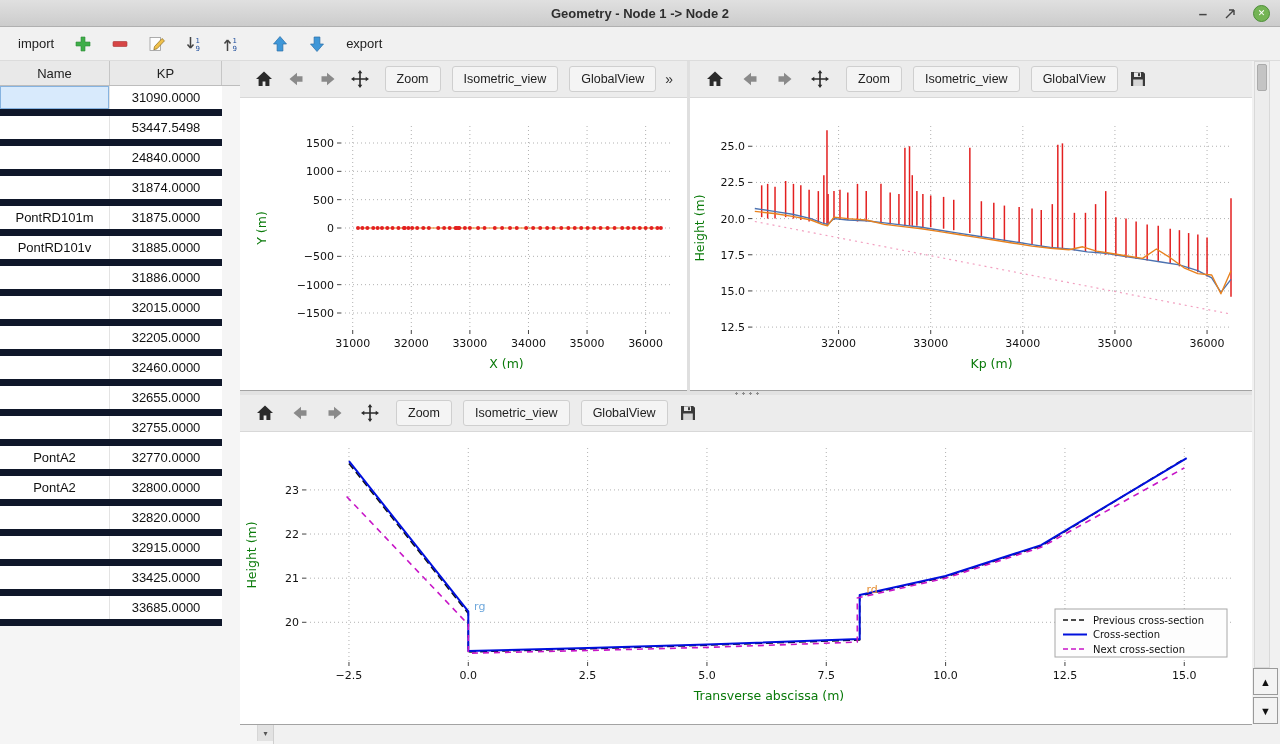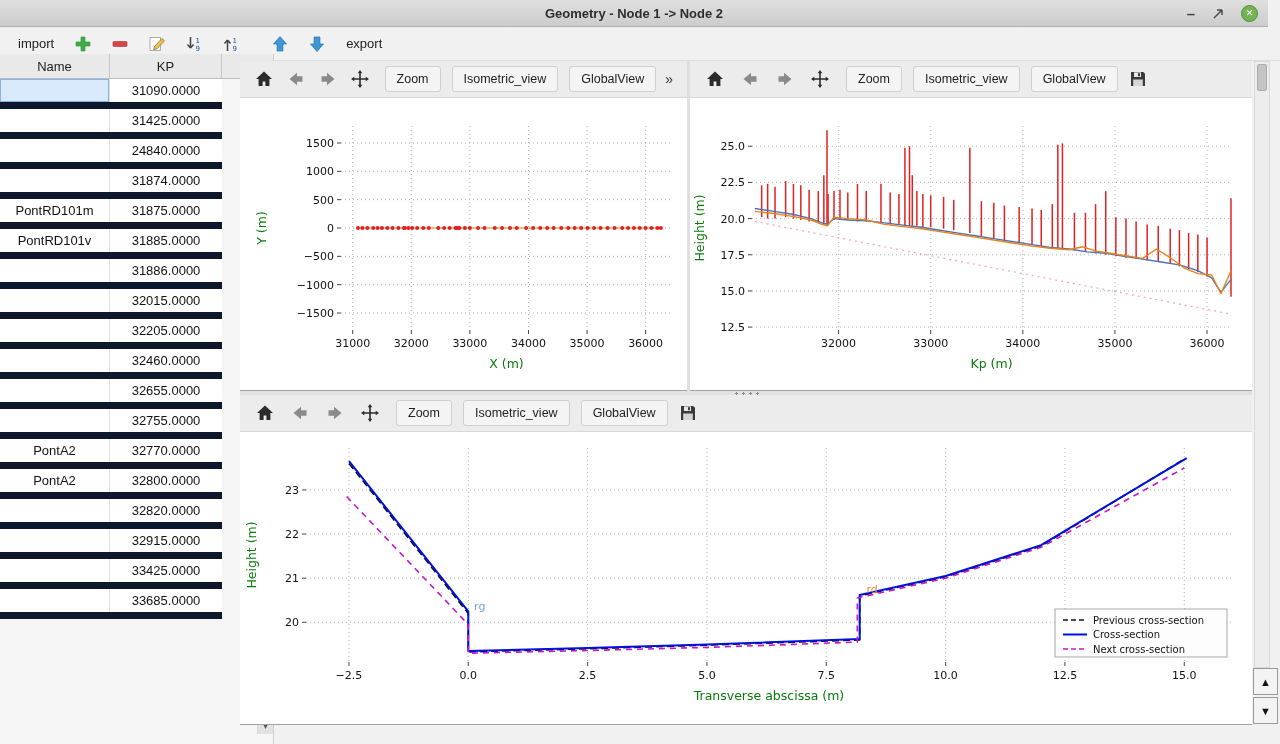--- a/index.html
+++ b/index.html
@@ -1,33 +1,33 @@
 <!DOCTYPE html>
 <html><head>
 <meta charset="utf-8">
 <style>
   *{box-sizing:border-box;margin:0;padding:0}
   html,body{width:1280px;height:744px;overflow:hidden}
   body{font-family:"Liberation Sans","DejaVu Sans",sans-serif;background:#f1f1f1;position:relative;user-select:none}
   svg text{font-family:"DejaVu Sans","Liberation Sans",sans-serif}
 
-  .titlebar{position:absolute;top:0;left:0;right:12px;height:27px;background:linear-gradient(#e0e0e0,#cccccc);border-bottom:1px solid #b0b0b0;display:flex;align-items:center}
+  .titlebar{position:absolute;top:0;left:0;right:0;height:27px;background:linear-gradient(#e0e0e0,#cccccc);border-bottom:1px solid #b0b0b0;display:flex;align-items:center}
   .title{flex:1;text-align:center;font-size:13px;font-weight:bold;color:#2e2e2e}
   .win-controls{position:absolute;right:10px;top:0;height:27px;display:flex;align-items:center;gap:17px}
   .wc{display:inline-flex;align-items:center;justify-content:center;cursor:default}
   .wc.min{font-size:15px;font-weight:bold;color:#444;line-height:10px}
   .wc.close{width:17px;height:17px;border-radius:50%;background:#74b455;border:1px solid #4e8e3a}
   .wc.close .x{color:#fff;font-size:9px;font-weight:bold;line-height:9px}
 
   .main-toolbar{position:absolute;top:27px;left:0;right:0;height:34px;background:#f1f1f1;border-bottom:1px solid #dcdcdc;display:flex;align-items:center;gap:13px;padding:0 14px}
   .tb-label{font-size:13px;color:#222;padding:3px 4px}
   .tb-icon{width:24px;height:24px;display:flex;align-items:center;justify-content:center;background:none;border:none}
   .tb-icon.gap{margin-left:12px}
 
-  .left-panel{position:absolute;top:54px;left:0;width:274px;bottom:0;background:#f5f5f5;border-right:1px solid #cfcfcf}
+  .left-panel{position:absolute;top:61px;left:0;width:274px;bottom:0;background:#f5f5f5;border-right:1px solid #cfcfcf}
   .tbl-header{display:flex;height:25px;background:#e9e9e9;border-bottom:1px solid #bdbdbd}
   .hc{display:flex;align-items:center;justify-content:center;font-size:13px;color:#222}
   .hc.name{width:110px;border-right:1px solid #c6c6c6}
   .hc.kp{width:112px;border-right:1px solid #c6c6c6}
   .hc.pad{flex:1}
   .tbl-body{position:absolute;top:25px;left:0;width:222px}
   .trow{display:flex;height:30px;background:#ffffff;border-bottom:7px solid #0f172a}
   .tcell{display:flex;align-items:center;justify-content:center;font-size:13px;color:#111;overflow:hidden}
   .tcell.name{width:110px;border-right:1px solid #e3e3e3}
   .tcell.kp{width:112px}
@@ -141,21 +141,21 @@
       <div class="hc kp">KP</div>
       <div class="hc pad"></div>
     </div>
     <div class="tbl-body" id="table-body">
         <div class="trow">
           <div class="tcell name selected"></div>
           <div class="tcell kp">31090.0000</div>
         </div>
         <div class="trow">
           <div class="tcell name"></div>
-          <div class="tcell kp">31425.0000</div>
+          <div class="tcell kp">53447.5498</div>
         </div>
         <div class="trow">
           <div class="tcell name"></div>
           <div class="tcell kp">24840.0000</div>
         </div>
         <div class="trow">
           <div class="tcell name"></div>
           <div class="tcell kp">31874.0000</div>
         </div>
         <div class="trow">

